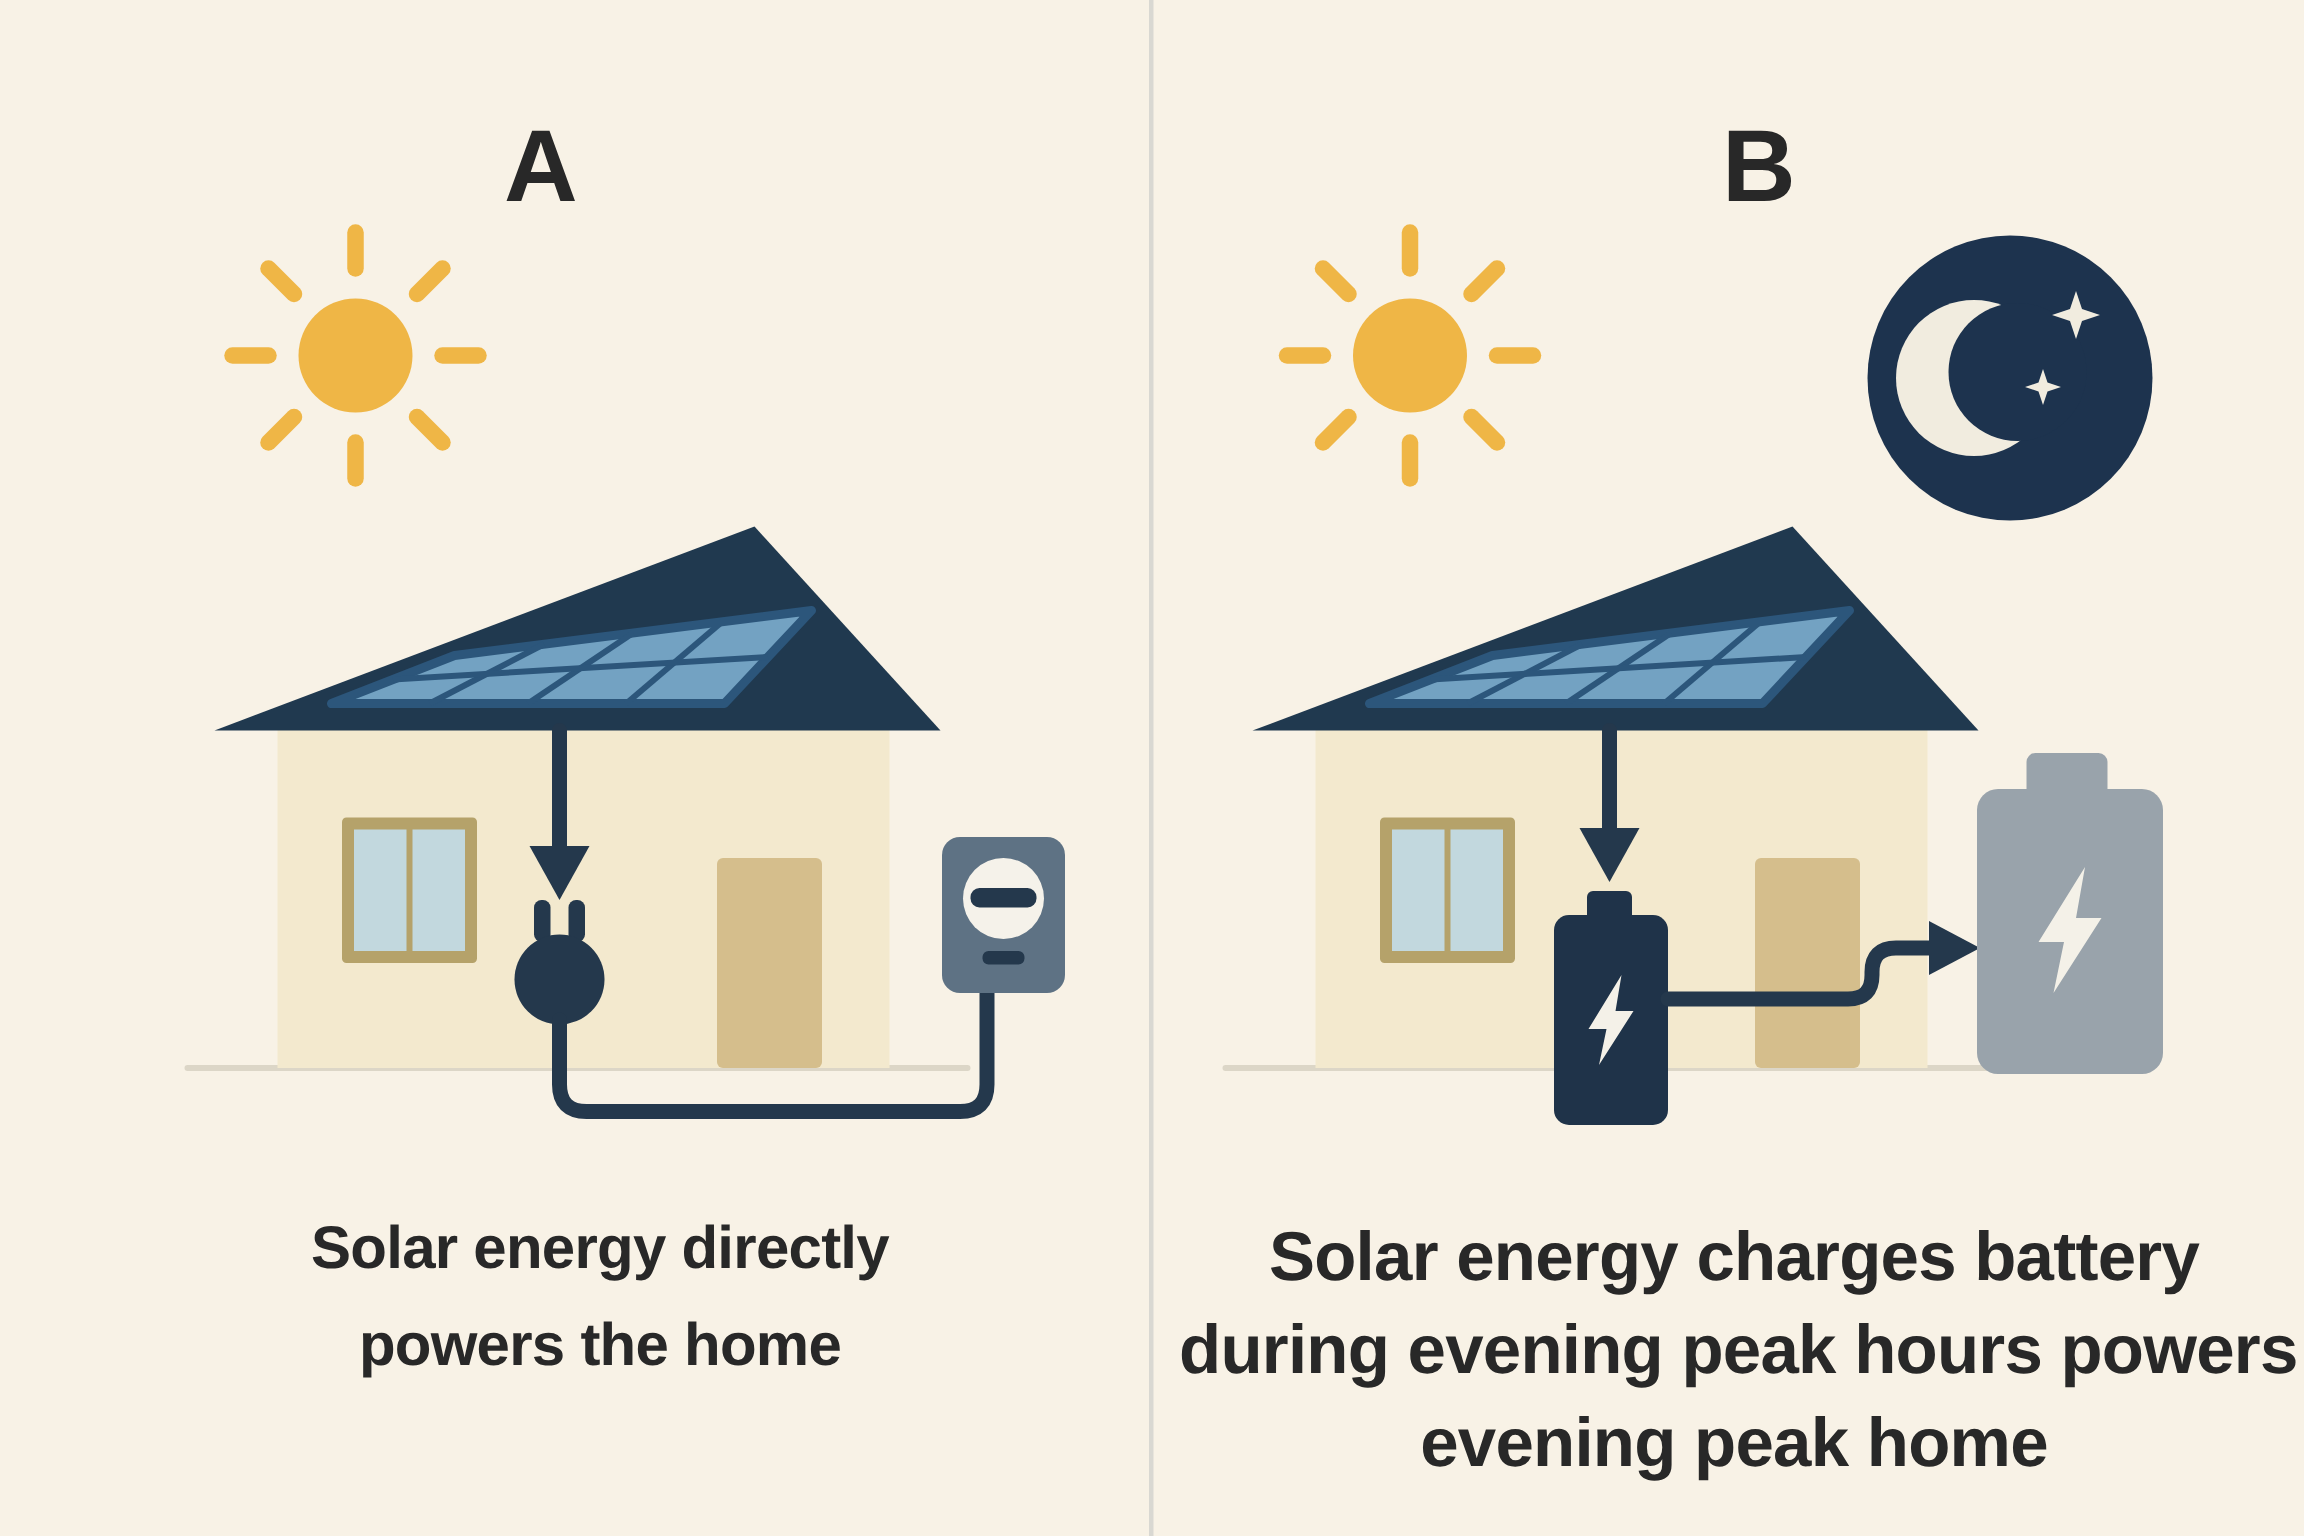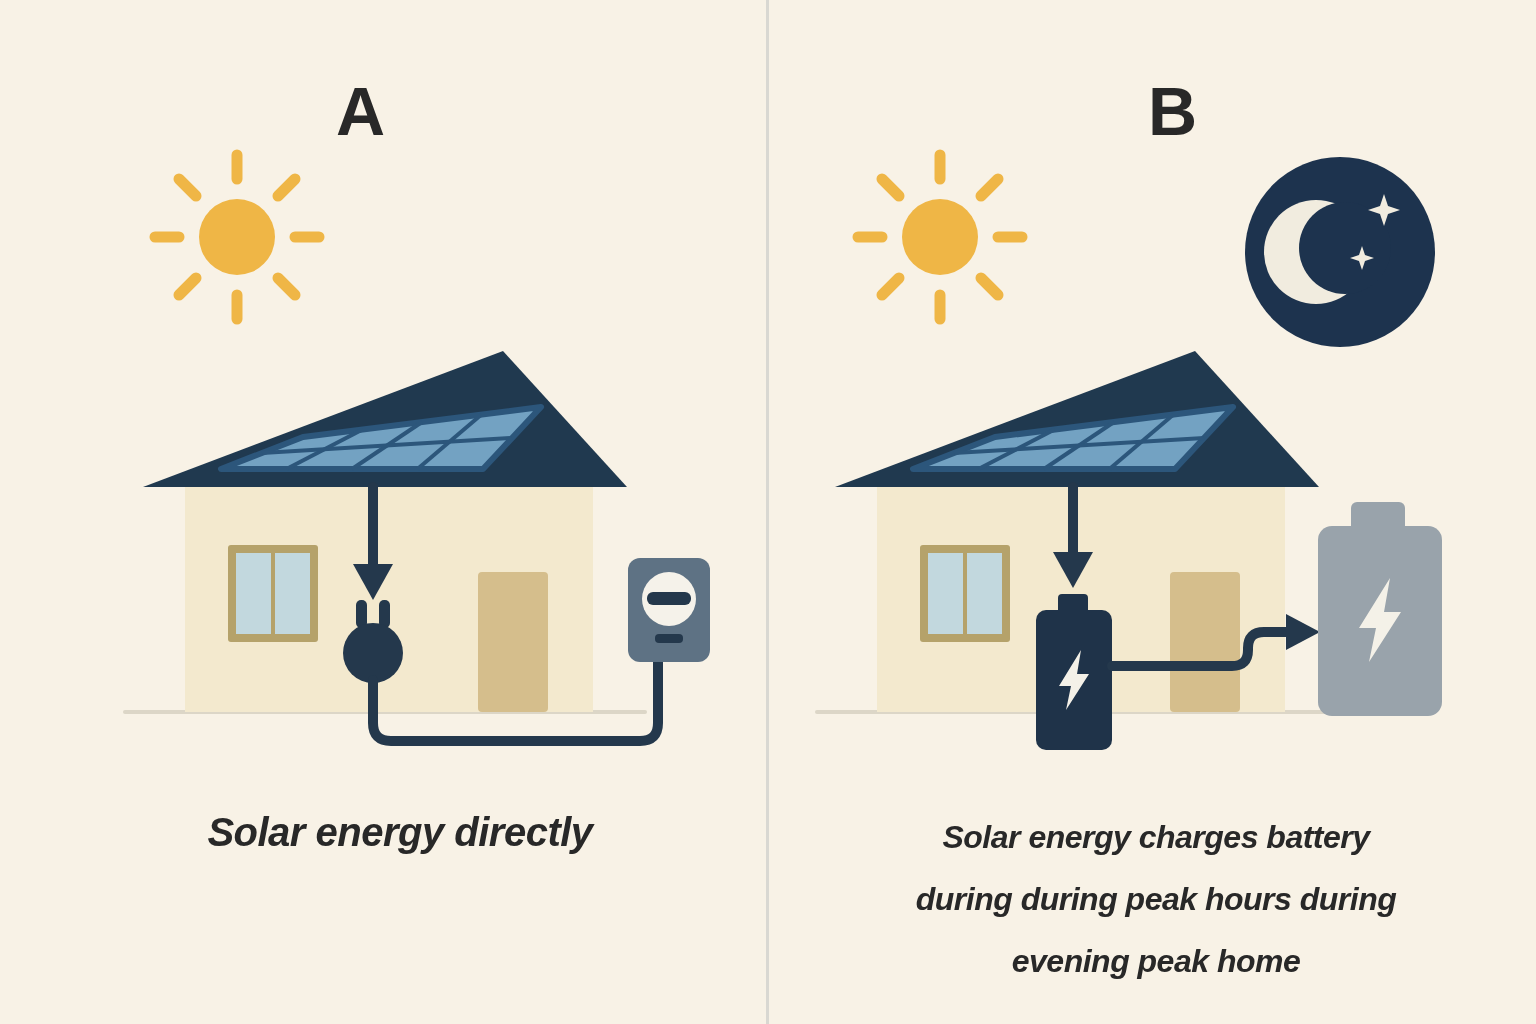--- a/index.html
+++ b/index.html
@@ -26,25 +26,24 @@
   }
   #a-label { left:280px; top:72px; }
   #b-label { left:1092px; top:72px; }
 
   .caption {
     position:absolute;
     font-weight:700;
     color:var(--text,#2B2B2B);
     text-align:center;
     letter-spacing:-0.5px;
-    font-style:italic;
   }
   .caption .line { white-space:nowrap; }
   #a-caption { left:90px;  top:800px; width:620px; font-size:40px; line-height:65px; }
-  #b-caption { left:786px; top:806px; width:740px; font-size:32px; line-height:62px; }
+  #b-caption { left:786px; top:806px; width:740px; font-size:46px; line-height:62px; }
 
   
   .c-sun      { fill:var(--sun,#EFB646); }
   .ray        { stroke:var(--sun,#EFB646); stroke-width:11; stroke-linecap:round; }
   .c-roof     { fill:var(--roof,#20394F); }
   .c-wall     { fill:var(--wall,#F3E9CE); }
   .c-winframe { fill:var(--window_frame,#B5A26A); }
   .c-winpane  { fill:var(--window_pane,#C2D8DE); }
   .c-door     { fill:var(--door,#D5BE8C); }
   .solar      { fill:var(--solar_cell,#73A2C2); stroke:var(--solar_frame,#2C567B); stroke-width:6; stroke-linejoin:round; }
@@ -165,21 +164,22 @@
         <use href="#bolt-l" x="1380" y="620" class="bolt"></use>
       </g>
     </g>
   </svg>
 
   <div class="panel-label" id="a-label">A</div>
   <div class="panel-label" id="b-label">B</div>
 
   <div class="caption" id="a-caption">
     <div class="line">Solar energy directly</div>
+    <div class="line">powers the home</div>
   </div>
 
   <div class="caption" id="b-caption">
     <div class="line">Solar energy charges battery</div>
-    <div class="line">during during peak hours during</div>
+    <div class="line">during evening peak hours powers</div>
     <div class="line">evening peak home</div>
   </div>
 
 </div>
 
 </body></html>

